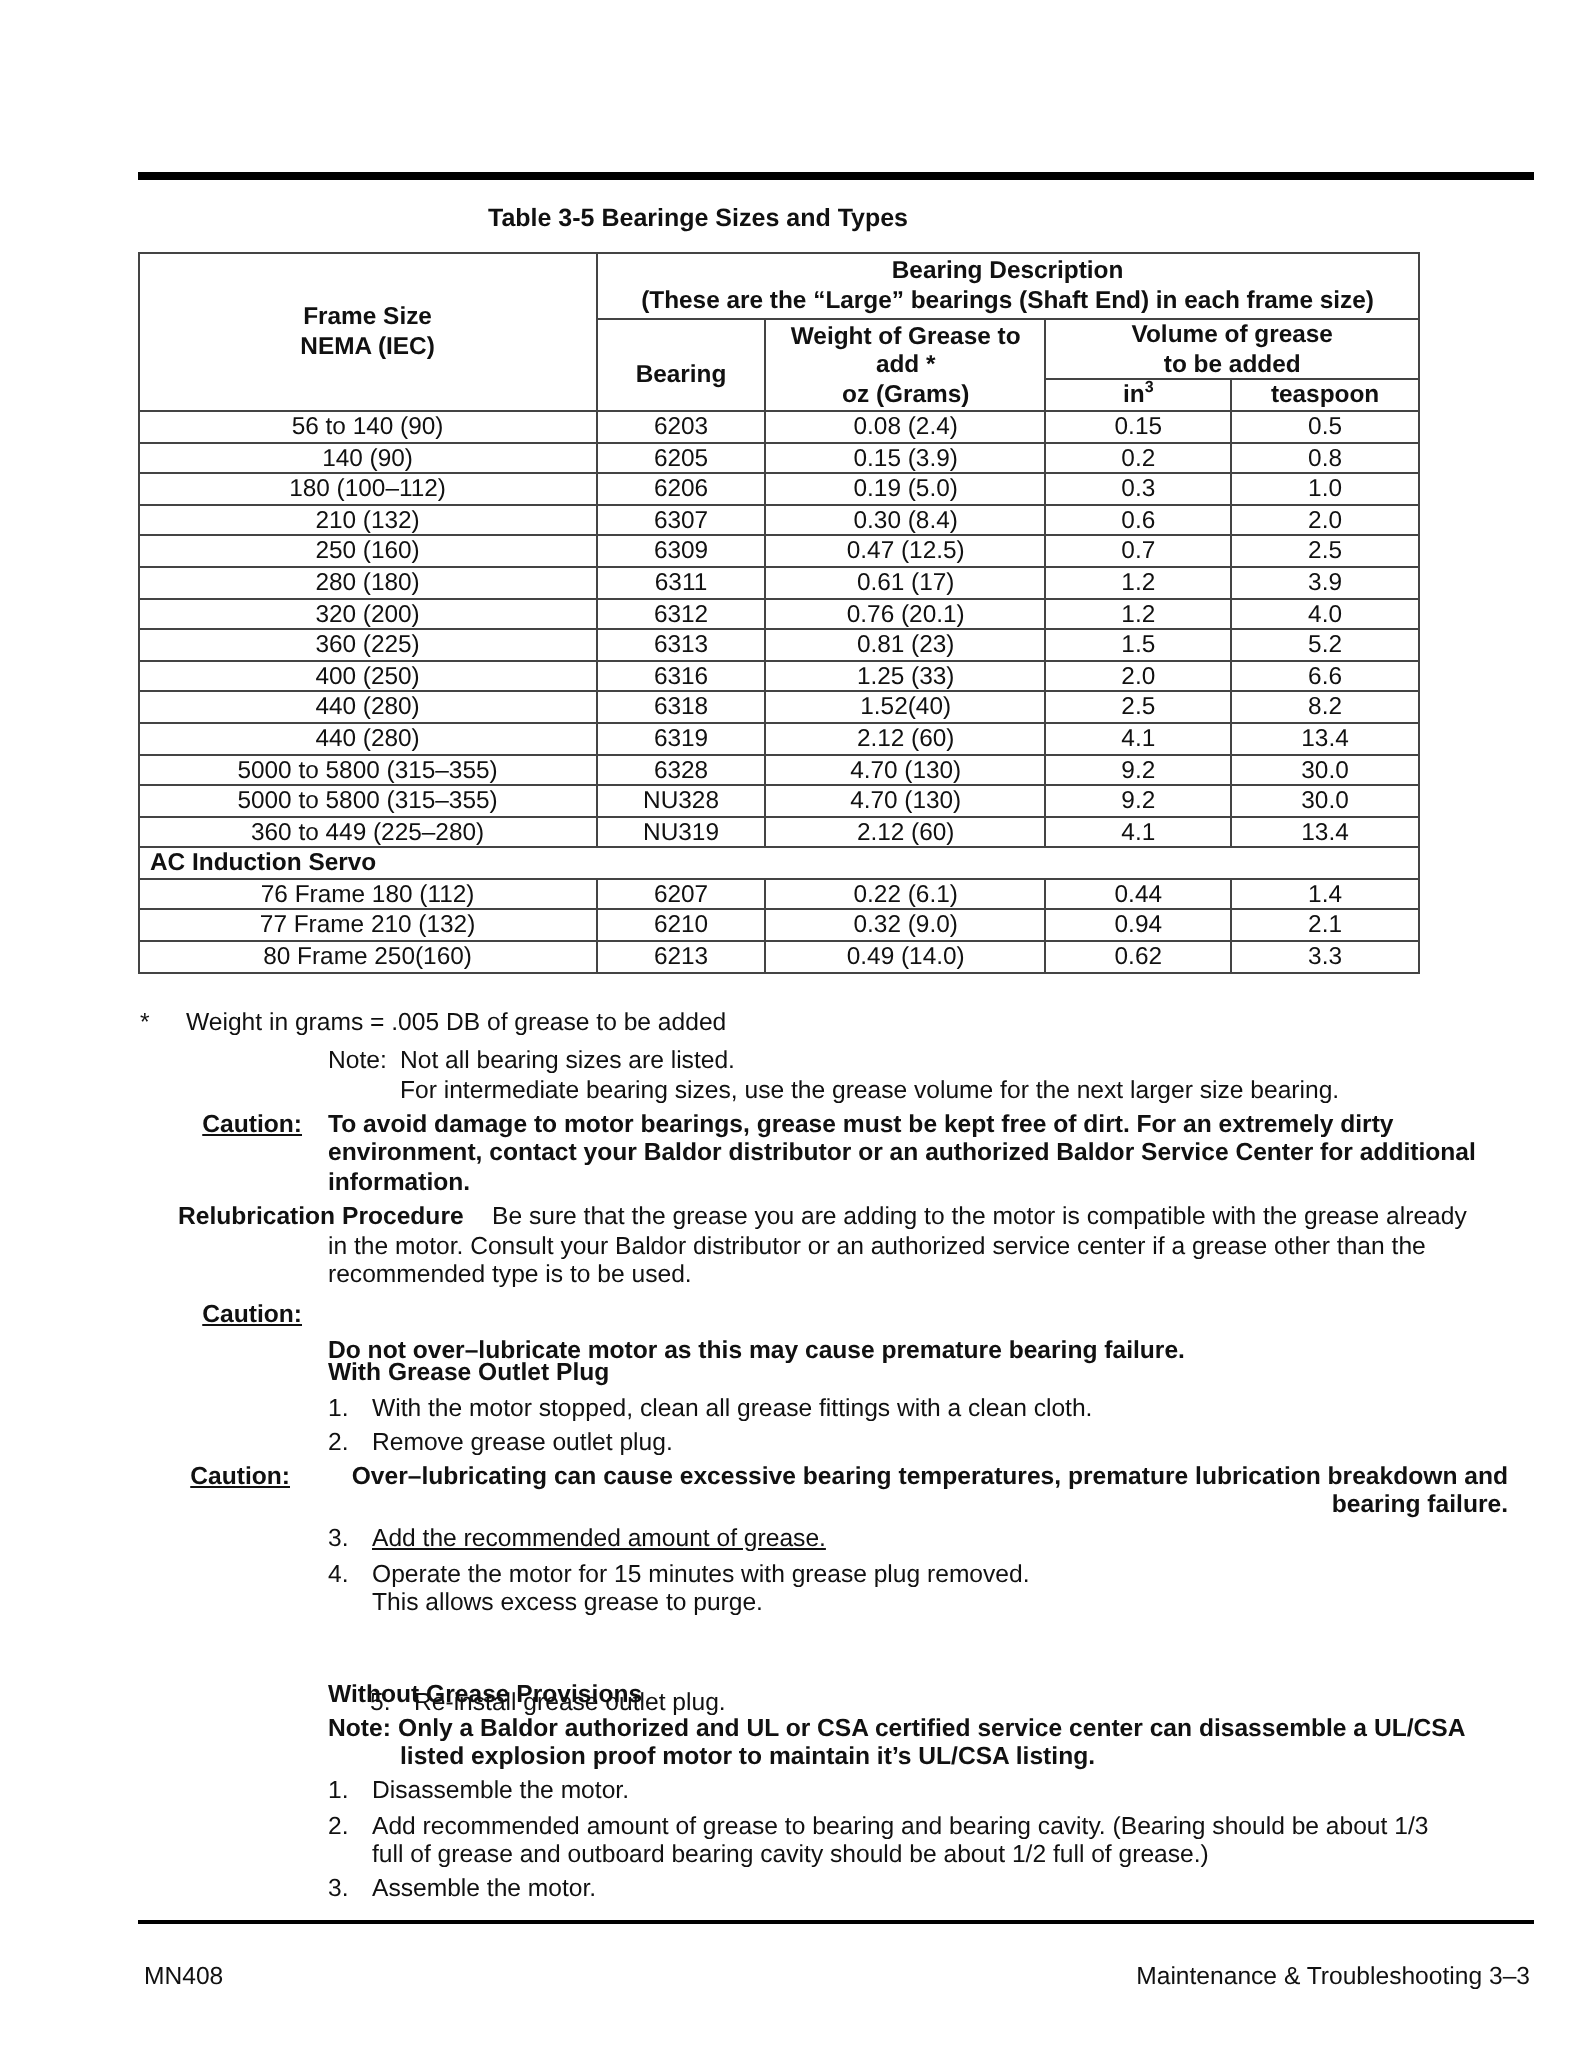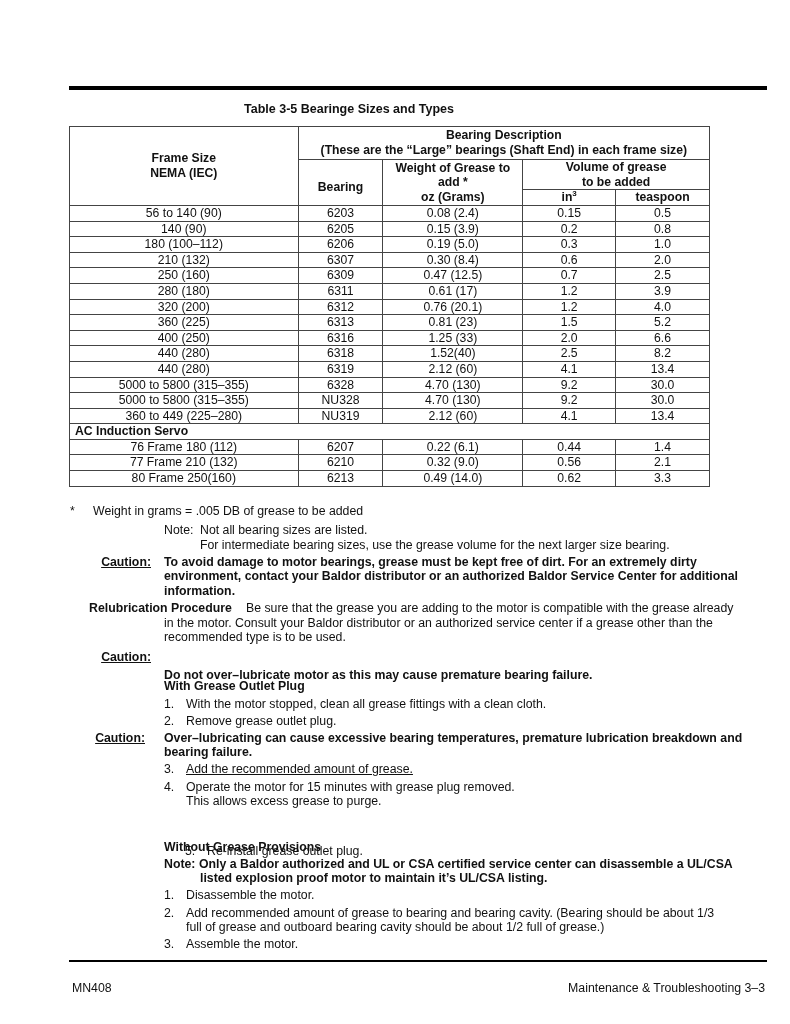--- a/index.html
+++ b/index.html
@@ -170,21 +170,21 @@
         <td>76 Frame 180 (112)</td>
         <td>6207</td>
         <td>0.22 (6.1)</td>
         <td>0.44</td>
         <td>1.4</td>
       </tr>
       <tr>
         <td>77 Frame 210 (132)</td>
         <td>6210</td>
         <td>0.32 (9.0)</td>
-        <td>0.56</td>
+        <td>0.94</td>
         <td>2.1</td>
       </tr>
       <tr>
         <td>80 Frame  250(160)</td>
         <td>6213</td>
         <td>0.49 (14.0)</td>
         <td>0.62</td>
         <td>3.3</td>
       </tr>
     </tbody>
@@ -204,21 +204,21 @@
 <div class="block" style="left:246px; top:601px;">Be sure that the grease you are adding to the motor is compatible with the grease already</div>
 <div class="block" style="left:164px; width:585px; top:616px;">in the motor.  Consult your Baldor distributor or an authorized service center if a grease other than the recommended type is to be used.</div>
 
 <div class="lbl block" style="left:70px; width:81px; top:650px;">Caution:</div>
 <div class="block bold" style="left:164px; top:668px;">Do not over–lubricate motor as this may cause premature bearing failure.</div>
 
 <div class="block bold" style="left:164px; top:679px;">With Grease Outlet Plug</div>
 <div class="step block" style="top:697px;"><span class="n">1.</span><span>With the motor stopped, clean all grease fittings with a clean cloth.</span></div>
 <div class="step block" style="top:714px;"><span class="n">2.</span><span>Remove grease outlet plug.</span></div>
 <div class="lbl block" style="left:70px; width:75px; top:731px;">Caution:</div>
-<div class="block bold" style="left:164px; width:590px; top:731px;">Over–lubricating can cause excessive bearing temperatures, premature lubrication breakdown and bearing failure.</div>
+<div class="block bold" style="left:164px; width:590px; top:731px;text-align:right;">Over–lubricating can cause excessive bearing temperatures, premature lubrication breakdown and bearing failure.</div>
 <div class="step block" style="top:762px;text-decoration:underline;"><span class="n">3.</span><span>Add the recommended amount of grease.</span></div>
 <div class="step block" style="top:780px;"><span class="n">4.</span><span>Operate the motor for 15 minutes with grease plug removed.</span></div>
 <div class="block" style="left:186px; top:794px;">This allows excess grease to purge.</div>
 <div class="step block" style="top:844px;margin-left:21px;"><span class="n">5.</span><span>Re-install grease outlet plug.</span></div>
 
 <div class="block bold" style="left:164px; top:840px;">Without Grease Provisions</div>
 <div class="block bold" style="left:164px; top:857px;">Note:</div>
 <div class="block bold" style="left:199px; top:857px;">Only a Baldor authorized and UL or CSA certified service center can disassemble a UL/CSA</div>
 <div class="block bold" style="left:200px; top:871px;">listed explosion proof motor to maintain it’s UL/CSA listing.</div>
 <div class="step block" style="top:888px;"><span class="n">1.</span><span>Disassemble the motor.</span></div>

